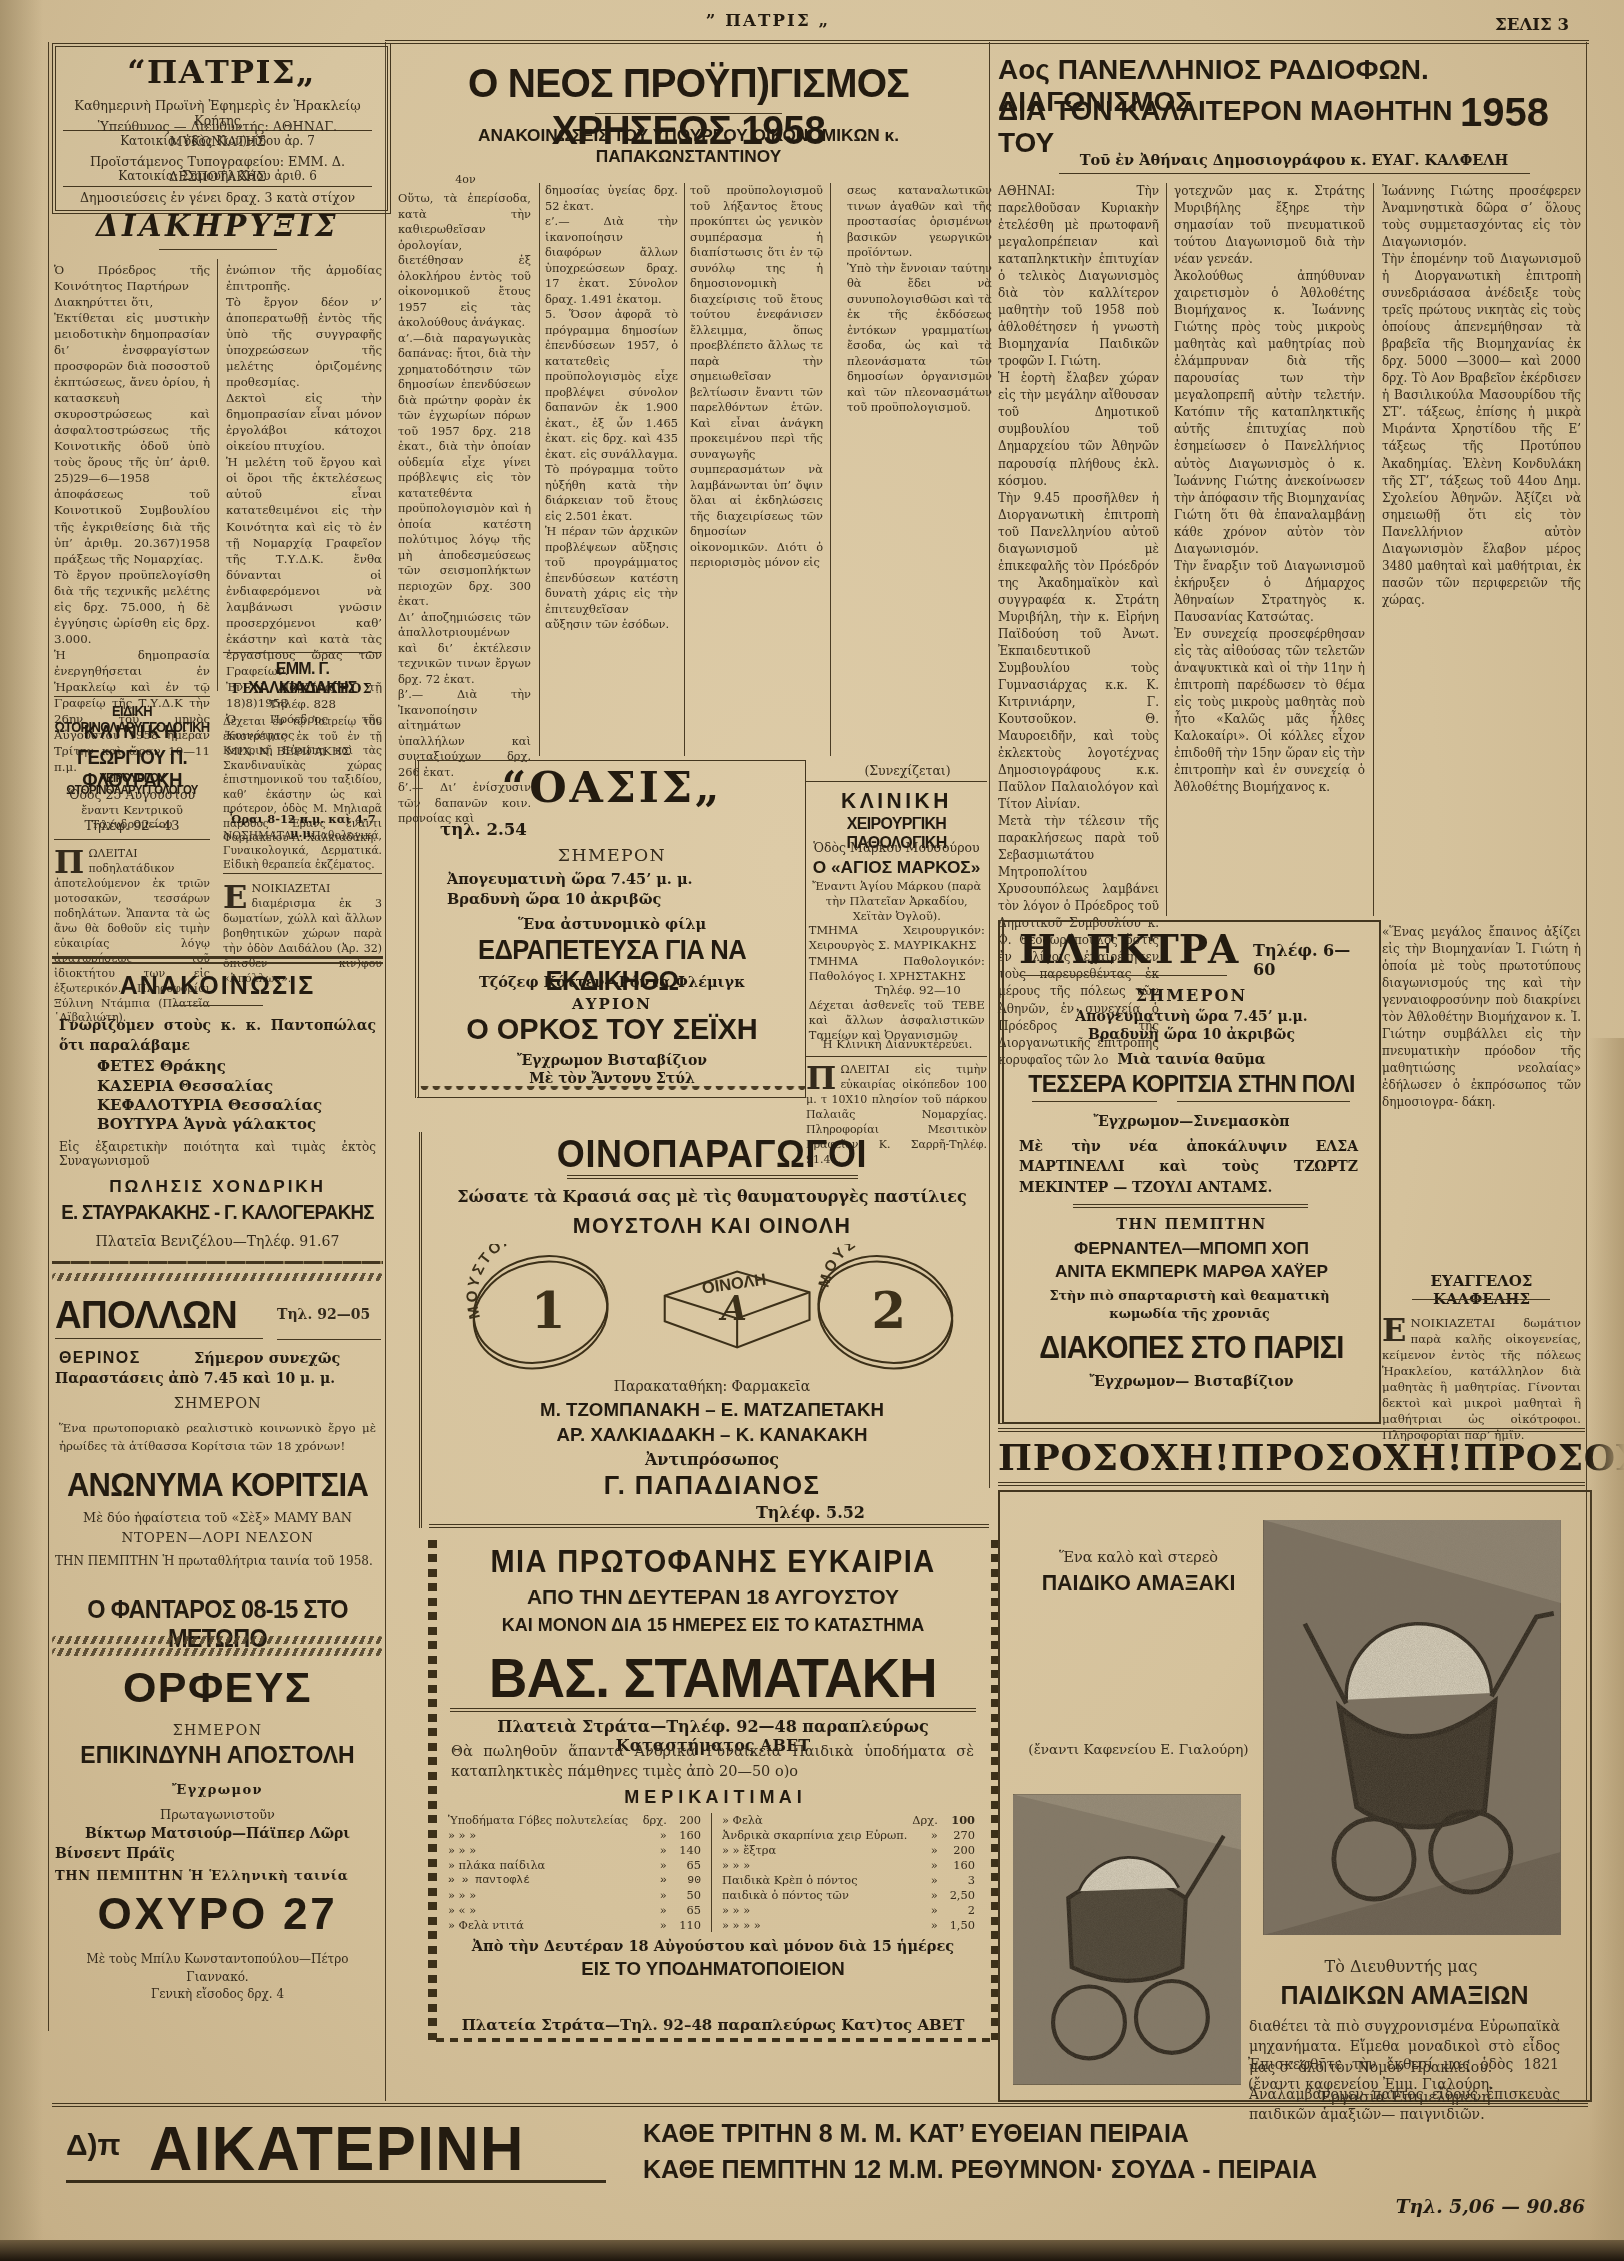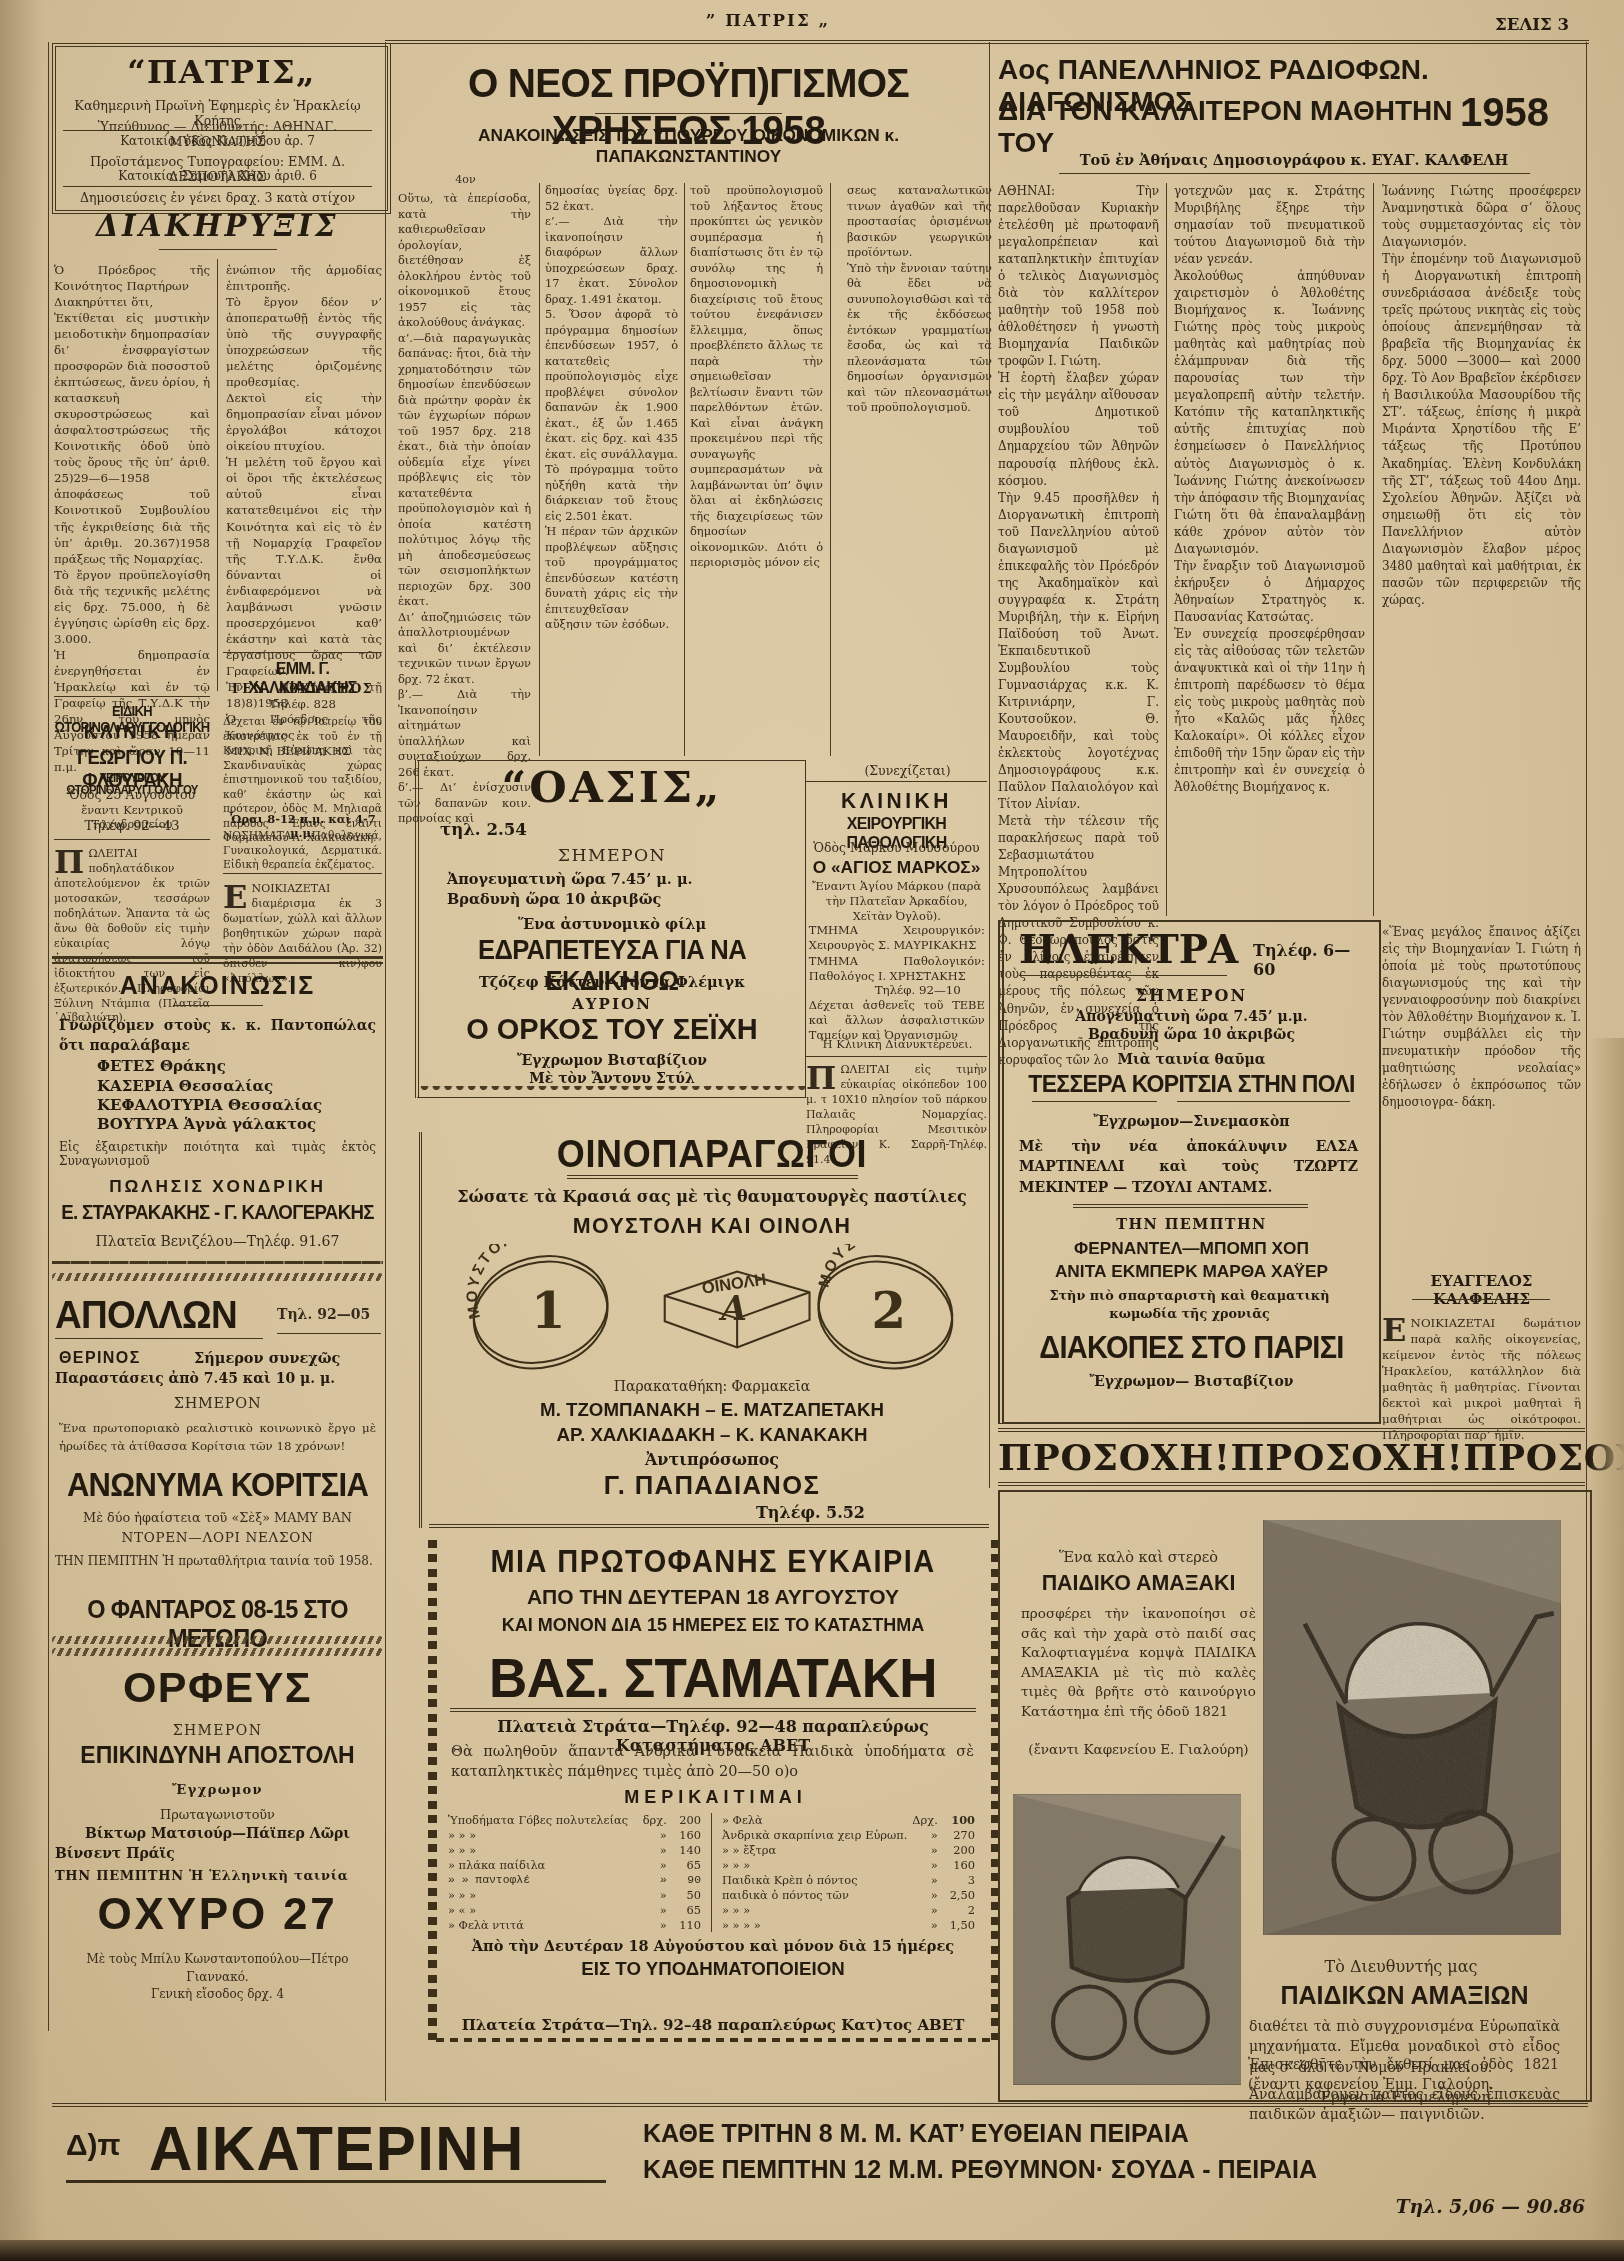--- a/index.html
+++ b/index.html
@@ -117,21 +117,21 @@
   <div class="abs b ser hl" style="left:97px;top:1115px;width:277px;font-size:15px;">ΒΟΥΤΥΡΑ Ἁγνὰ γάλακτος</div>
   <div class="abs j ser" style="left:59px;top:1140px;width:317px;font-size:12px;">Εἰς ἐξαιρετικὴν ποιότητα καὶ τιμὰς ἐκτὸς Συναγωνισμοῦ</div>
   <div class="abs c b san hl" style="left:52px;top:1176px;width:331px;font-size:17.3px;letter-spacing:2.8px;">ΠΩΛΗΣΙΣ ΧΟΝΔΡΙΚΗ</div>
   <div class="abs c b san hl condense" style="left:52px;top:1201px;width:331px;font-size:18.7px;">Ε. ΣΤΑΥΡΑΚΑΚΗΣ - Γ. ΚΑΛΟΓΕΡΑΚΗΣ</div>
   <div class="abs c ser" style="left:52px;top:1233px;width:331px;font-size:14px;">Πλατεῖα Βενιζέλου—Τηλέφ. 91.67</div>
   <div class="abs bar" style="left:52px;top:1261px;width:331px;"></div>
   <div class="abs rope" style="left:52px;top:1273px;width:331px;"></div>
 
   <div class="abs b san hl condense" style="left:55px;top:1293px;width:214px;font-size:37px;">ΑΠΟΛΛΩΝ</div>
   <div class="abs hr" style="left:55px;top:1338px;width:208px;"></div>
-  <div class="abs ser b" style="left:277px;top:1306px;width:104px;font-size:14px;border-bottom:1.4px solid #43361f;padding-bottom:11px;">Τηλ. 92—05</div>
+  <div class="abs ser b" style="left:277px;top:1306px;width:104px;font-size:14px;border-bottom:1.4px solid #43361f;padding-bottom:17px;">Τηλ. 92—05</div>
   <div class="abs b san hl" style="left:59px;top:1349px;width:125px;font-size:16px;letter-spacing:1.4px;">ΘΕΡΙΝΟΣ</div>
   <div class="abs b ser hl" style="left:194px;top:1349px;width:187px;font-size:14.5px;">Σήμερον συνεχῶς</div>
   <div class="abs b ser hl" style="left:55px;top:1370px;width:325px;font-size:14px;">Παραστάσεις ἀπὸ 7.45 καὶ 10 μ. μ.</div>
   <div class="abs c ser" style="left:52px;top:1395px;width:331px;font-size:14.5px;letter-spacing:0.7px;">ΣΗΜΕΡΟΝ</div>
   <div class="abs c j ser" style="left:59px;top:1420px;width:317px;font-size:11.8px;line-height:1.5;">Ἕνα πρωτοποριακὸ ρεαλιστικὸ κοινωνικὸ ἔργο μὲ ἡρωίδες τὰ ἀτίθασσα Κορίτσια τῶν 18 χρόνων!</div>
   <div class="abs c b san hl condense" style="left:52px;top:1466px;width:331px;font-size:31px;">ΑΝΩΝΥΜΑ ΚΟΡΙΤΣΙΑ</div>
   <div class="abs c ser" style="left:52px;top:1510px;width:331px;font-size:12.8px;">Μὲ δύο ἠφαίστεια τοῦ «Σὲξ» ΜΑΜΥ ΒΑΝ</div>
   <div class="abs c ser" style="left:52px;top:1529px;width:331px;font-size:13.5px;letter-spacing:0.7px;">ΝΤΟΡΕΝ—ΛΟΡΙ ΝΕΛΣΟΝ</div>
   <div class="abs ser" style="left:55px;top:1553px;width:325px;font-size:12px;line-height:1.45;">ΤΗΝ ΠΕΜΠΤΗΝ Ἡ πρωταθλήτρια ταινία τοῦ 1958.</div>
   <div class="abs c b san hl condense" style="left:52px;top:1596px;width:331px;font-size:23.5px;">Ο ΦΑΝΤΑΡΟΣ 08-15 ΣΤΟ ΜΕΤΩΠΟ</div>
@@ -384,21 +384,20 @@
   <div class="abs" style="left:998px;top:1436px;width:587px;display:flex;justify-content:space-between;">
     <span class="b ser hl" style="font-size:36px;letter-spacing:0.7px;">ΠΡΟΣΟΧΗ!</span>
     <span class="b ser hl" style="font-size:36px;letter-spacing:0.7px;">ΠΡΟΣΟΧΗ!</span>
     <span class="b ser hl" style="font-size:36px;letter-spacing:0.7px;">ΠΡΟΣΟΧΗ!</span>
   </div>
   <div class="abs hrd" style="left:998px;top:1482px;width:587px;"></div>
 
   <div class="abs" style="left:998px;top:1490px;width:590px;height:608px;border:2.1px solid #43361f;">
     <div class="abs c ser" style="left:21px;top:57px;width:235px;font-size:14.5px;">Ἕνα καλὸ καὶ στερεὸ</div>
     <div class="abs c b san hl" style="left:14px;top:79px;width:249px;font-size:21.4px;">ΠΑΙΔΙΚΟ ΑΜΑΞΑΚΙ</div>
-    <div class="abs j ser" style="left:21px;top:112px;width:235px;font-size:13.5px;line-height:1.45;">προσφέρει τὴν ἱκανοποίησι σὲ σᾶς καὶ τὴν χαρὰ στὸ παιδί σας Καλοφτιαγμένα κομψὰ ΠΑΙΔΙΚΑ ΑΜΑΞΑΚΙΑ μὲ τὶς πιὸ καλὲς τιμὲς θὰ βρῆτε στὸ καινούργιο Κατάστημα ἐπὶ τῆς ὁδοῦ 1821</div>
     <div class="abs c ser" style="left:14px;top:249px;width:249px;font-size:13.5px;">(ἔναντι Καφενείου Ε. Γιαλούρη)</div>
 
     <div class="abs photo" style="left:263px;top:28px;width:298px;height:415px;">
       <svg class="grainsvg" viewBox="0 0 430 600">
         <rect width="430" height="600" fill="#7b7060"></rect>
         <path d="M0 0 L430 120 L430 0 Z" fill="#8f8472"></path>
         <path d="M0 600 L430 480 L430 600 Z" fill="#6a5f50"></path>
         <g stroke="#2c251b" stroke-width="7" fill="none">
           <path d="M120 260 A 105 105 0 0 1 330 250" fill="#d8d0bc" stroke-width="5"></path>
           <path d="M110 270 Q 215 360 335 262 L 320 420 Q 215 470 135 415 Z" fill="#3a3226"></path>

